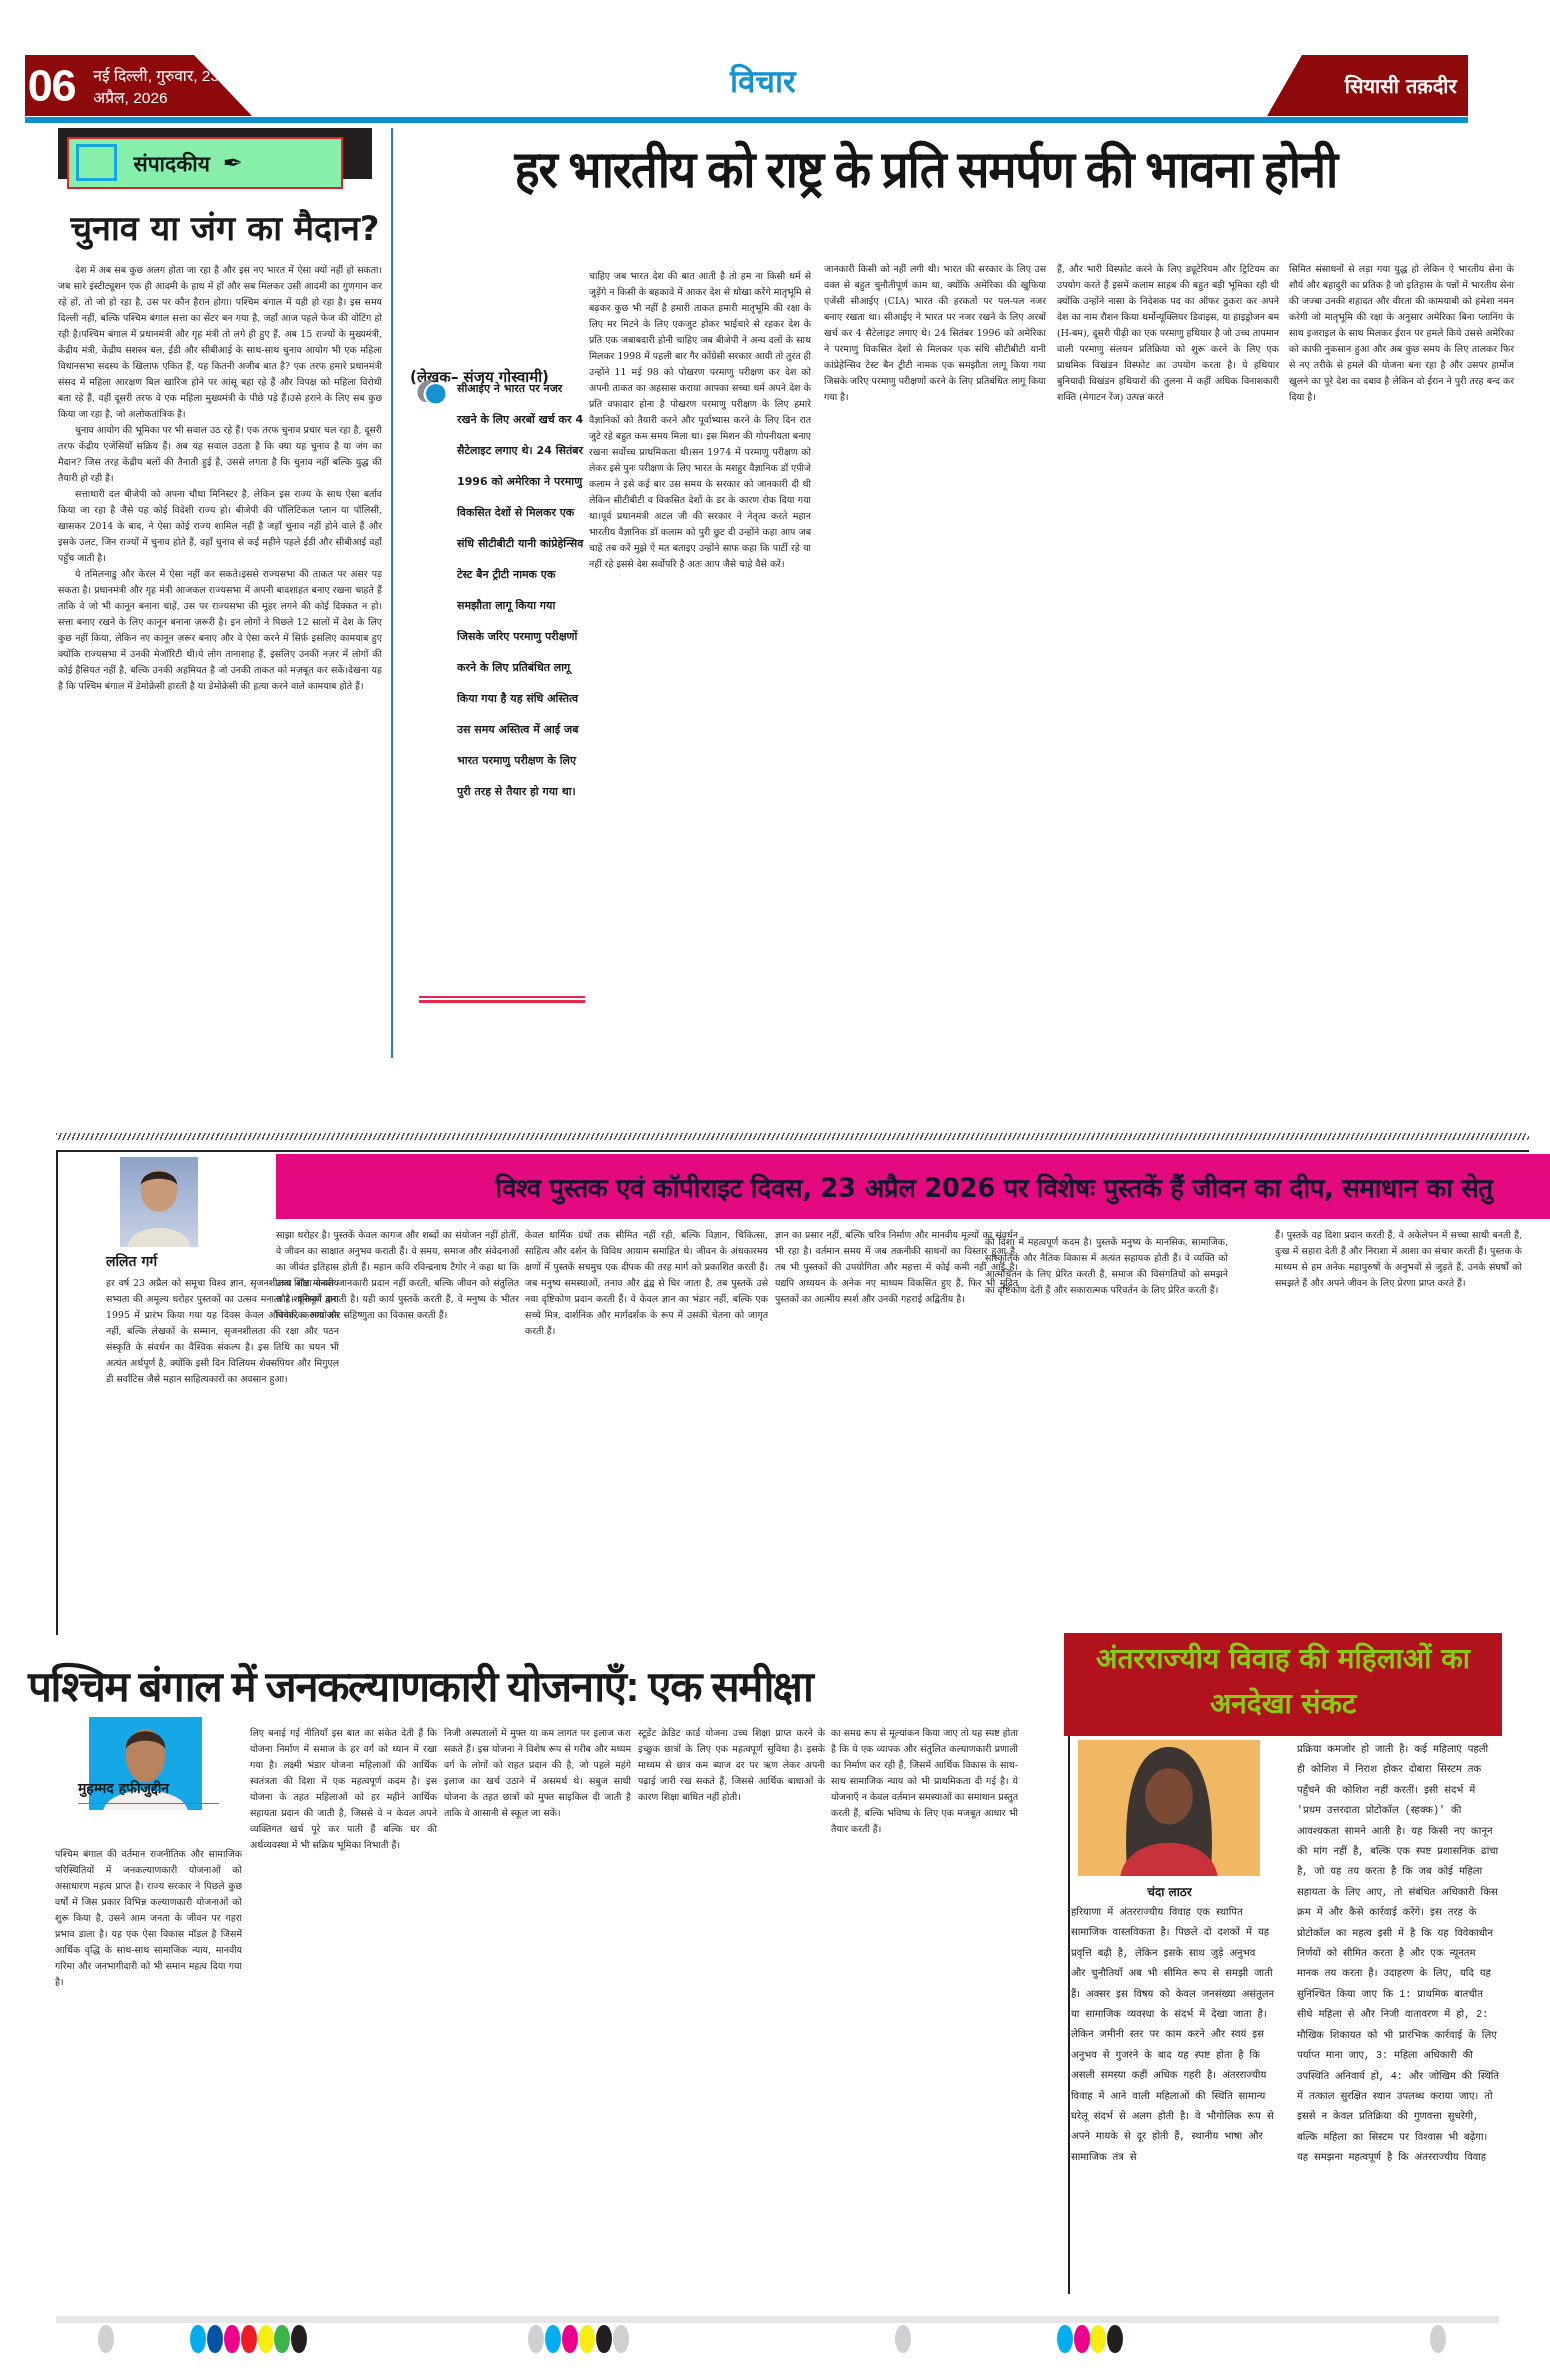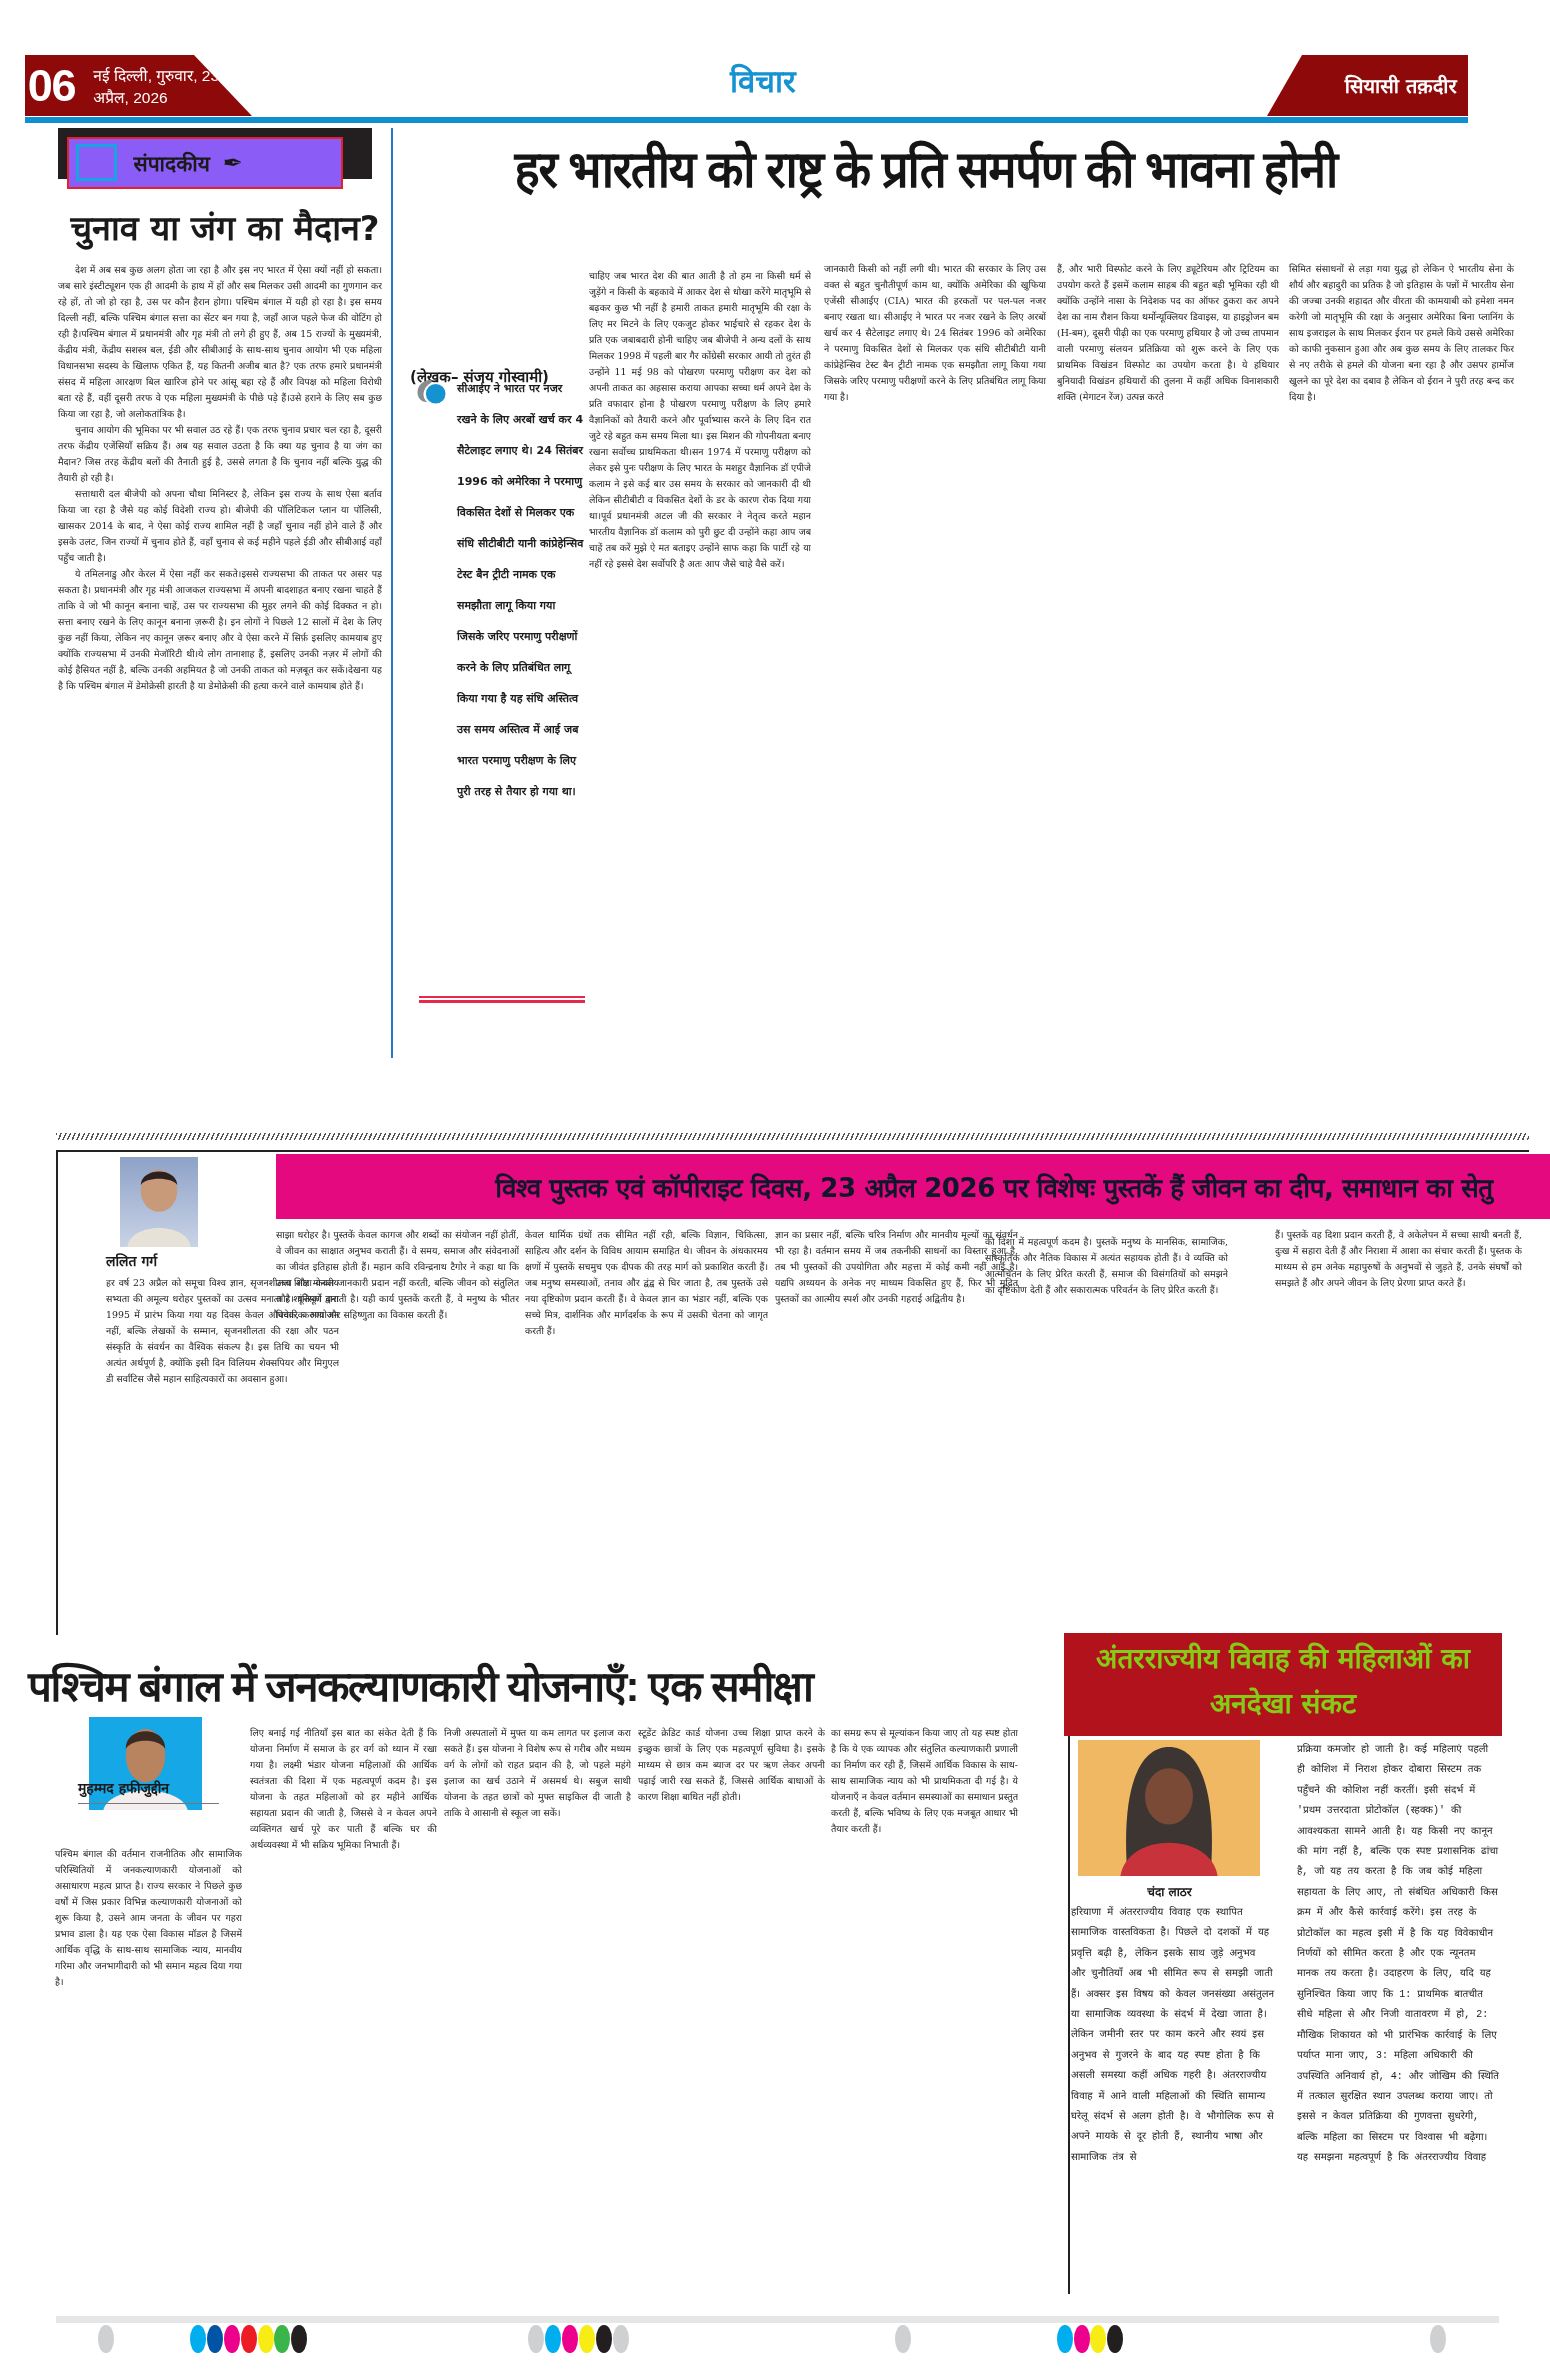--- a/index.html
+++ b/index.html
@@ -13,21 +13,21 @@
   .mh-pageno { color: #fff; font-family: "Liberation Sans", sans-serif; font-weight: 700; font-size: 45px; margin-left: 2.8px; letter-spacing: -1.4px; }
   .mh-date { color: #fff; font-family: "Liberation Sans", sans-serif; font-size: 15.5px; margin-left: 18.3px; }
   .mh-center { position: absolute; left: 705px; top: 4.2px; color: #1592d1; font-size: 31px; font-weight: 700; }
   .mh-right { position: absolute; right: 56px; top: 0; height: 61px; width: 201px; background: #8e0a0a;
               clip-path: polygon(35px 0, 201px 0, 201px 61px, 0 61px); display: flex; align-items: center; justify-content: flex-end; padding-right: 11.3px; }
   .mh-right span { color: #fff; font-size: 20px; font-weight: 700; }
   .mh-rule { position: absolute; left: 0; top: 62px; width: 1443px; height: 5.6px; background: #0d8fd0; }
 
   
   .ed-box { position: absolute; left: 58px; top: 128px; width: 314px; height: 51px; background: #231f20; }
-  .ed-inner { position: absolute; left: 8.5px; top: 8.5px; width: 276px; height: 52px; background: #8b5cf6; border: 2.1px solid #e4202b; display: flex; align-items: center; }
+  .ed-inner { position: absolute; left: 8.5px; top: 8.5px; width: 276px; height: 52px; background: #86efac; border: 2.1px solid #e4202b; display: flex; align-items: center; }
   .ed-square { width: 41px; height: 37px; border: 3.5px solid #18a4e0; margin-left: 7px; }
   .ed-label { font-size: 21px; font-weight: 700; margin-left: 17px; }
   .ed-pen { margin-left: 12.7px; font-size: 24px; }
   .ed-title { position: absolute; left: 49px; top: 204px; width: 352px; font-size: 34px; font-weight: 900; text-align: center; letter-spacing: 0; }
   .ed-vrule { position: absolute; left: 391px; top: 128px; width: 2.1px; height: 930px; background: #2679c2; }
 
   .body-text { font-family: "DejaVu Serif", serif; font-size: 9.4px; line-height: 16px; text-align: justify; color: #222; }
   .col { position: absolute; overflow: hidden; }
 
   

